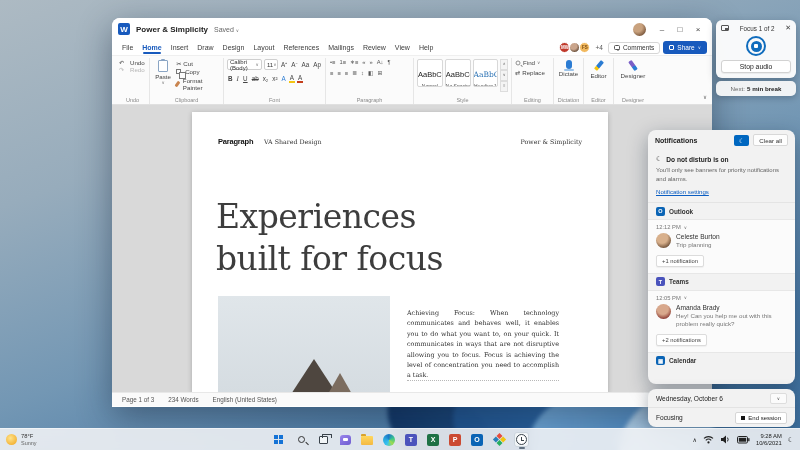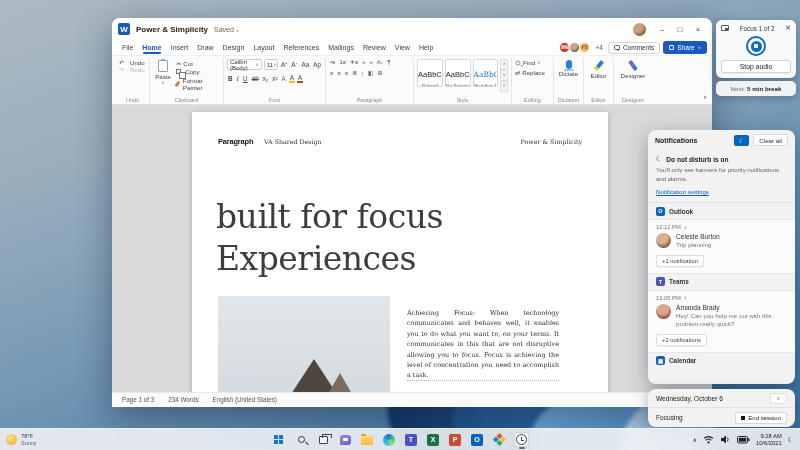--- a/index.html
+++ b/index.html
@@ -420,25 +420,25 @@
 
       <span class="ribcollapse">∨</span>
     </div>
 
     <div class="docarea">
       <div class="page">
         <span class="dlogo">Paragraph</span>
         <span class="dsub">VA Shared Design</span>
         <span class="dright">Power &amp; Simplicity</span>
         <div class="dheading">
+          <div>Experiences</div>
           <div>built for focus</div>
-          <div>Experiences</div>
         </div>
         <div class="dfig"></div>
-        <div class="dpara">Achieving Focus: When technology communicates and behaves well, it enables you to do what you want to, on your terms. It communicates in this that are not disruptive allowing you to focus. Focus is achieving the level of concentration you need to accomplish a task.</div>
+        <div class="dpara">Achieving Focus: When technology communicates and behaves well, it enables you to do what you want to, on your quick. It communicates in ways that are not disruptive allowing you to focus. Focus is achieving the level of concentration you need to accomplish a task.</div>
         <div class="ddots"></div>
       </div>
     </div>
 
     <div class="statusbar">
       <span>Page 1 of 3</span>
       <span>234 Words</span>
       <span>English (United States)</span>
     </div>
   </div>

